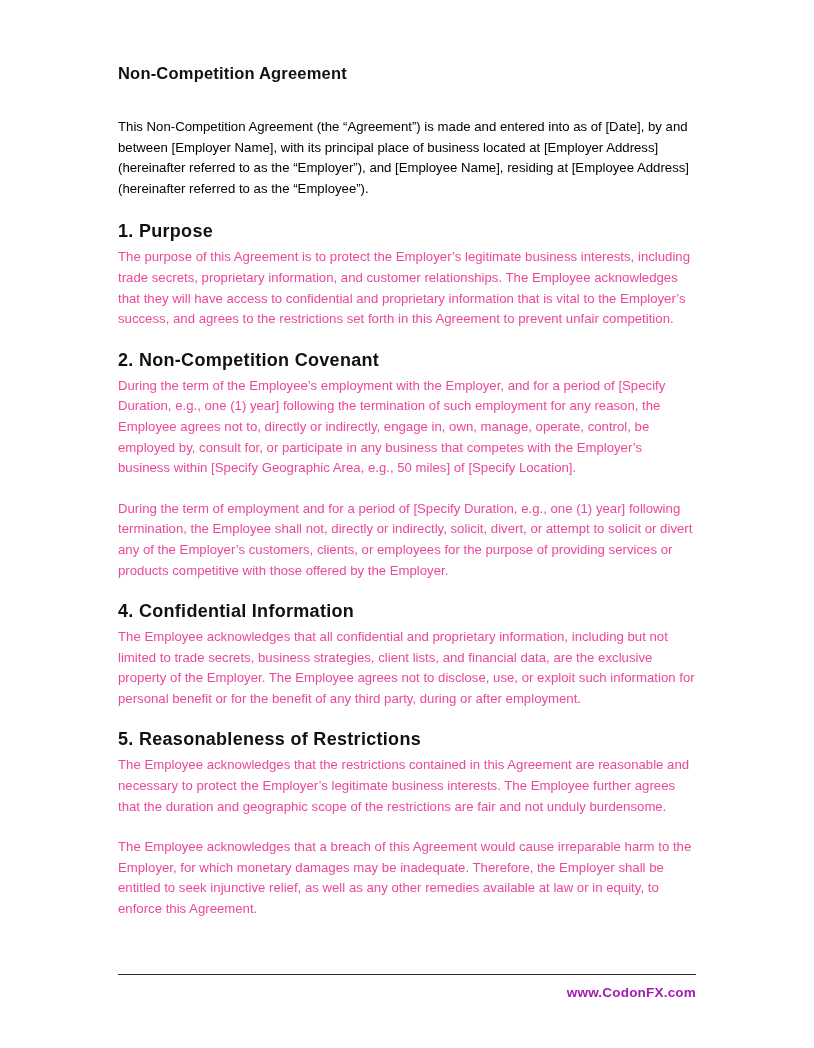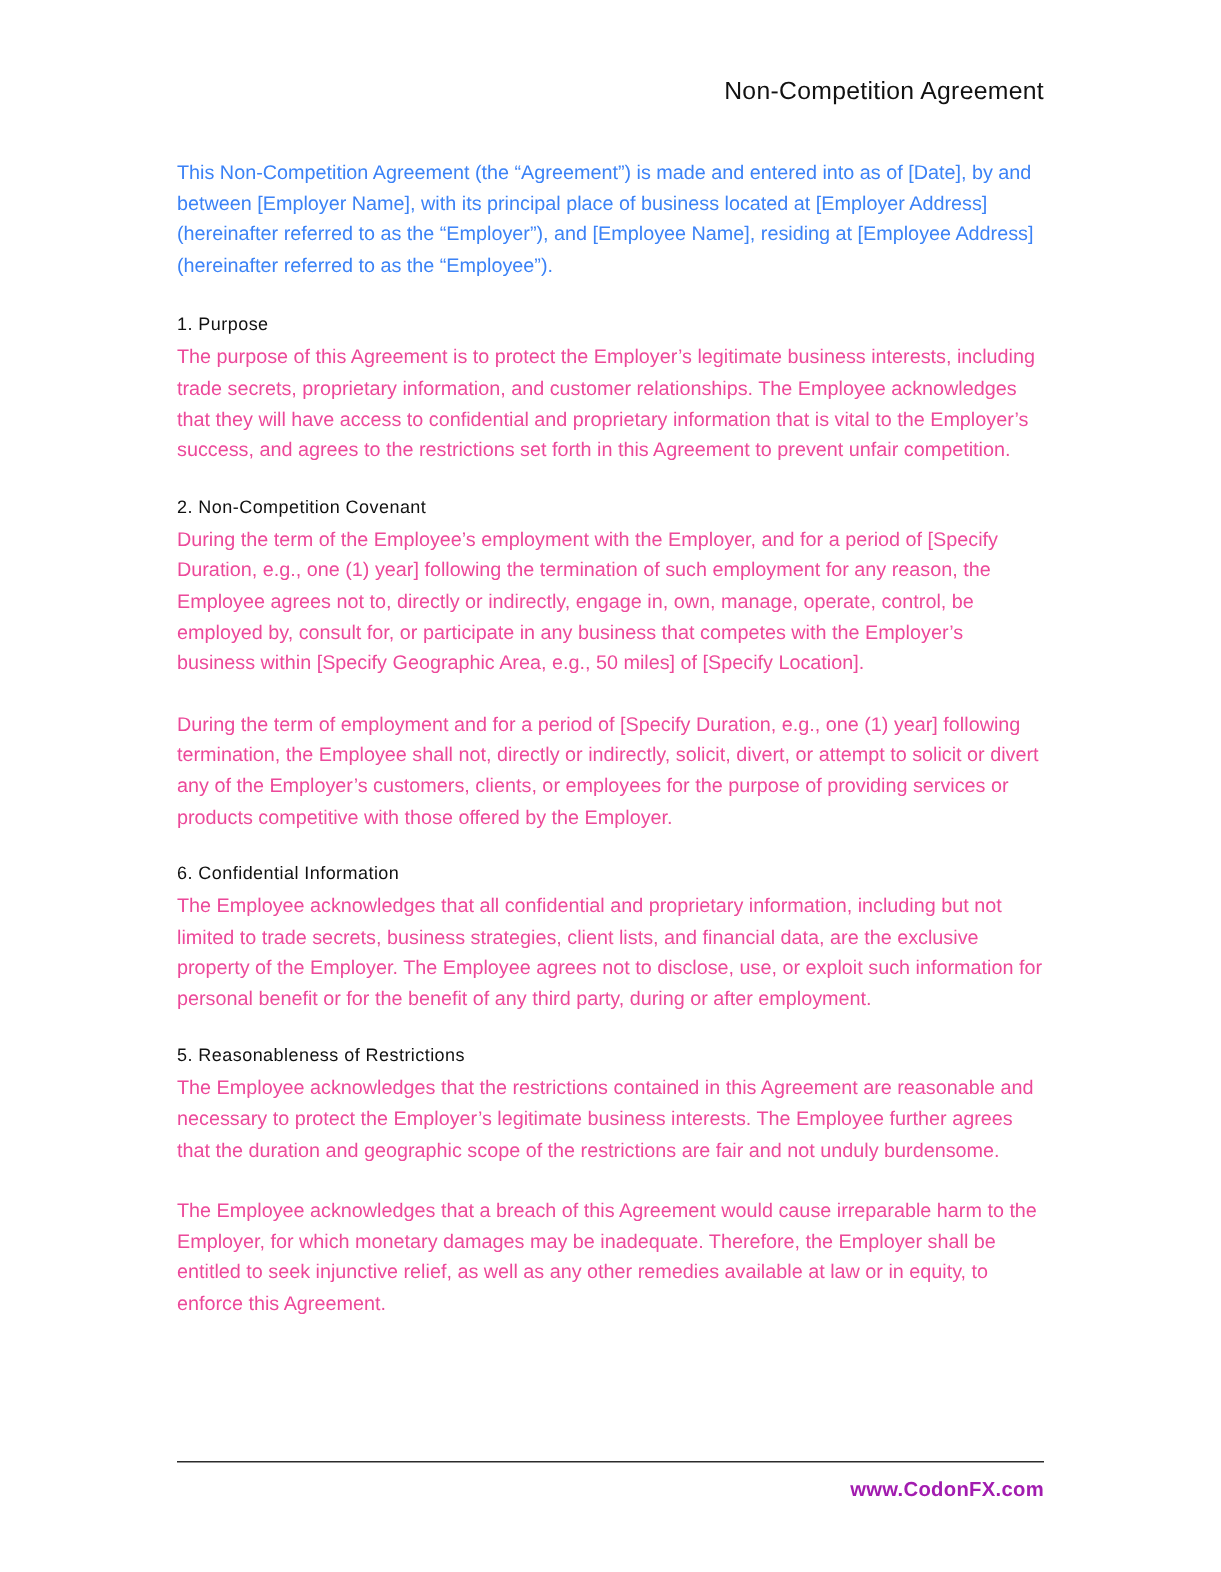--- a/index.html
+++ b/index.html
@@ -16,43 +16,43 @@
   }
   .page {
     position: relative;
     width: 814px;
     height: 1048px;
     box-sizing: border-box;
     background: #fff;
     padding: 52px 118px 0 118px;
   }
   .doc-title {
-    text-align: right;
+    text-align: left;
     font-size: 16.5px;
-    font-weight: normal;
+    font-weight: bold;
     letter-spacing: 0.2px;
-    margin: 0 0 34px 0;
+    margin: 12px 0 34px 0;
     color: #111;
   }
   .intro {
     font-size: 13.2px;
     line-height: 20.6px;
     margin: 0 0 22px 0;
-    color: #3b82f6;
+    color: #000000;
     text-align: left;
   }
   .section {
     margin: 0 0 20px 0;
   }
   .section:last-of-type {
     margin-bottom: 0;
   }
   .sec-heading {
-    font-size: 12px;
-    font-weight: normal;
+    font-size: 18px;
+    font-weight: bold;
     letter-spacing: 0.3px;
     margin: 0 0 5px 0;
     color: #111;
   }
   .sec-body {
     font-size: 13.2px;
     line-height: 20.6px;
     margin: 0;
     color: #ec4899;
   }
@@ -92,21 +92,21 @@
   <div class="section">
     <h2 class="sec-heading">2. Non-Competition Covenant</h2>
     <p class="sec-body">During the term of the Employee’s employment with the Employer, and for a period of [Specify Duration, e.g., one (1) year] following the termination of such employment for any reason, the Employee agrees not to, directly or indirectly, engage in, own, manage, operate, control, be employed by, consult for, or participate in any business that competes with the Employer’s business within [Specify Geographic Area, e.g., 50 miles] of [Specify Location].</p>
   </div>
 
   <div class="section">
     <p class="sec-body">During the term of employment and for a period of [Specify Duration, e.g., one (1) year] following termination, the Employee shall not, directly or indirectly, solicit, divert, or attempt to solicit or divert any of the Employer’s customers, clients, or employees for the purpose of providing services or products competitive with those offered by the Employer.</p>
   </div>
 
   <div class="section">
-    <h2 class="sec-heading">6. Confidential Information</h2>
+    <h2 class="sec-heading">4. Confidential Information</h2>
     <p class="sec-body">The Employee acknowledges that all confidential and proprietary information, including but not limited to trade secrets, business strategies, client lists, and financial data, are the exclusive property of the Employer. The Employee agrees not to disclose, use, or exploit such information for personal benefit or for the benefit of any third party, during or after employment.</p>
   </div>
 
   <div class="section">
     <h2 class="sec-heading">5. Reasonableness of Restrictions</h2>
     <p class="sec-body">The Employee acknowledges that the restrictions contained in this Agreement are reasonable and necessary to protect the Employer’s legitimate business interests. The Employee further agrees that the duration and geographic scope of the restrictions are fair and not unduly burdensome.</p>
   </div>
 
   <div class="section">
     <p class="sec-body">The Employee acknowledges that a breach of this Agreement would cause irreparable harm to the Employer, for which monetary damages may be inadequate. Therefore, the Employer shall be entitled to seek injunctive relief, as well as any other remedies available at law or in equity, to enforce this Agreement.</p>

